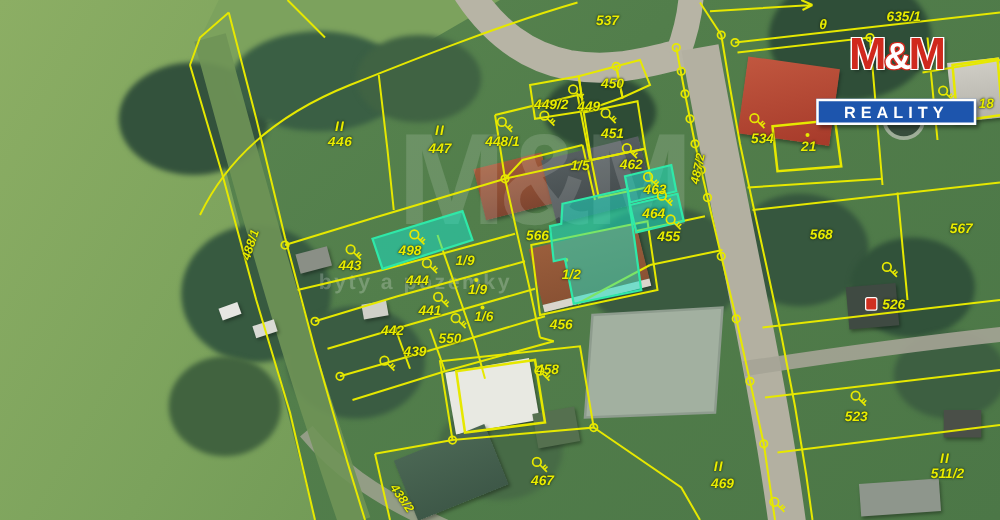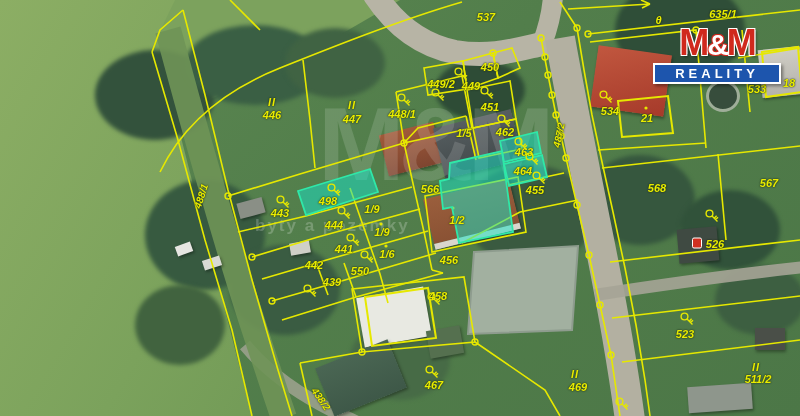--- a/index.html
+++ b/index.html
@@ -30,21 +30,21 @@
   
   .wm-logo{position:absolute;left:318px;top:92px;font-size:104px;font-weight:900;
       color:rgba(255,255,255,.14);letter-spacing:-6px;line-height:1;pointer-events:none;}
   .wm-text{position:absolute;left:255px;top:216px;font-size:17px;font-weight:700;
       color:rgba(255,255,255,.22);letter-spacing:2px;pointer-events:none;}
   
   .brand{position:absolute;left:653px;top:26px;width:128px;text-align:center;}
   .brand .mm{font-size:36px;line-height:34px;font-weight:900;letter-spacing:-2px;
       text-shadow:-1px -1px 0 #fff,1px -1px 0 #fff,-1px 1px 0 #fff,1px 1px 0 #fff,2px 2px 3px rgba(0,0,0,.4);}
   .brand .mm .amp{font-size:30px;}
-  .brand .bar{margin-top:1px;height:21px;border:2px solid #fff;
+  .brand .bar{margin-top:16px;height:21px;border:2px solid #fff;
       display:flex;align-items:center;justify-content:center;
       box-shadow:2px 2px 3px rgba(0,0,0,.4);}
   .brand .bar span{color:#fff;font-weight:700;font-size:13px;letter-spacing:4px;}
   .pool{position:absolute;left:706px;top:80px;width:34px;height:32px;border-radius:50%;
       background:#35493b;border:3px solid #a8b4a2;opacity:.9;}
 </style>
 </head>
 <body>
 
 <div class="stage">
@@ -198,21 +198,21 @@
       <path d="M450,163 L502,151 L513,232 L459,243 L452,207 L443,209 L440,181 L449,179 Z"></path>
       <path d="M500,141 L537,132 L541,153 L504,162 Z"></path>
       <path d="M504,164 L542,155 L547,177 L509,186 Z"></path>
       <path d="M298,191 L370,169 L378,192 L306,215 Z"></path>
     </g>
   </svg>
 
   <div class="layer" id="labels-layer">
       <div class="lbl parcel" style="left: 486px; top: 17px; transform: translate(-50%, -50%); text-align: right;">537</div>
       <div class="lbl parcel" style="left: 723px; top: 14px; transform: translate(-50%, -50%);">635/1</div>
-      <div class="lbl parcel" style="left: 272px; top: 115px; transform: translate(-50%, -50%);">446</div>
+      <div class="lbl parcel" style="left: 272px; top: 115px; transform: translate(-50%, -50%); font-family: Liberation Mono, monospace;">446</div>
       <div class="lbl parcel" style="left: 352px; top: 119px; transform: translate(-50%, -50%);">447</div>
       <div class="lbl parcel" style="left: 402px; top: 114px; transform: translate(-50%, -50%);">448/1</div>
       <div class="lbl parcel" style="left: 441px; top: 84px; transform: translate(-50%, -50%);">449/2</div>
       <div class="lbl parcel" style="left: 471px; top: 86px; transform: translate(-50%, -50%);">449</div>
       <div class="lbl parcel" style="left: 490px; top: 67px; transform: translate(-50%, -50%);">450</div>
       <div class="lbl parcel" style="left: 490px; top: 107px; transform: translate(-50%, -50%);">451</div>
       <div class="lbl parcel" style="left: 505px; top: 132px; transform: translate(-50%, -50%);">462</div>
       <div class="lbl parcel" style="left: 464px; top: 133px; transform: translate(-50%, -50%);">1/5</div>
       <div class="lbl parcel" style="left: 524px; top: 152px; transform: translate(-50%, -50%);">463</div>
       <div class="lbl parcel" style="left: 523px; top: 171px; transform: translate(-50%, -50%);">464</div>

